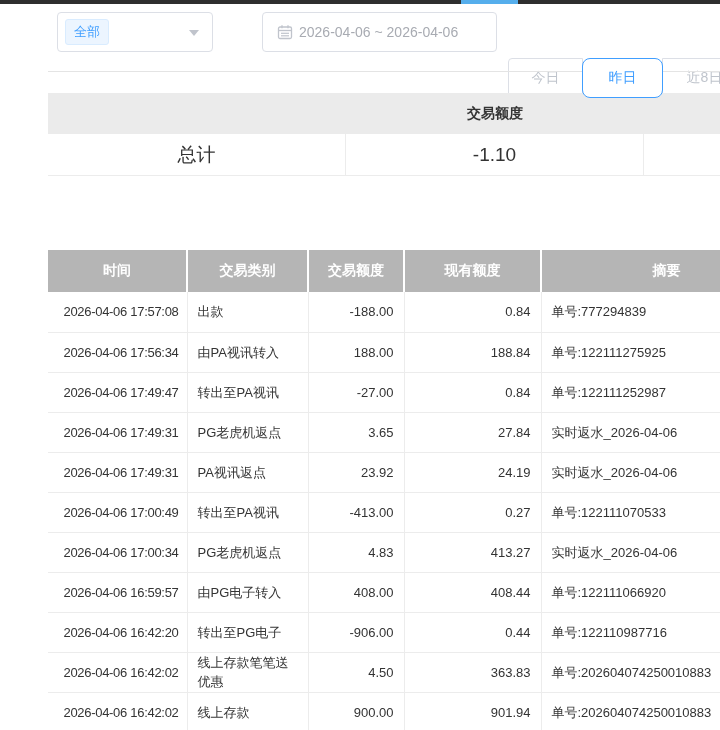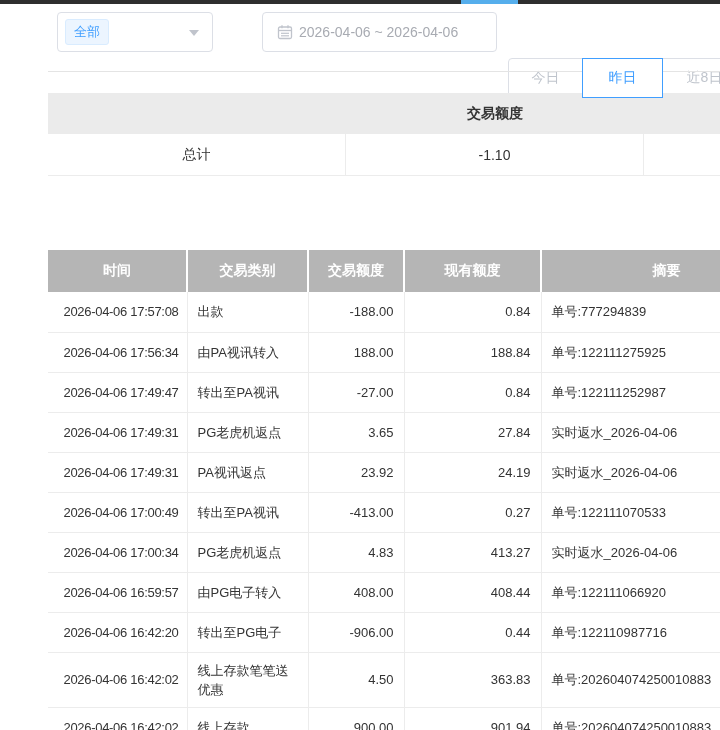--- a/index.html
+++ b/index.html
@@ -24,43 +24,43 @@
   .date-text { position:absolute; left:36px; top:0; height:38px; line-height:38px;
     font-size:14px; color:#a8abb2; white-space:nowrap; }
 
   .btn-group { position:absolute; left:508px; top:12px; display:flex; }
   .qbtn { height:40px; border:1px solid #dcdfe6; background:#fff; color:#bfc4cc;
     font-size:14px; display:flex; align-items:center; justify-content:center;
     margin-left:-1px; cursor:pointer; white-space:nowrap;margin-top:46px; }
   .qbtn:first-child { margin-left:0; border-radius:4px 0 0 4px; }
   .qbtn:last-child { border-radius:0 4px 4px 0; }
   .qbtn.active { border-color:#409eff; color:#409eff; position:relative; z-index:2; }
-  .qbtn-0 { width:75px; } .qbtn-1 { width:81px; } .qbtn-2 { width:85px; }
+  .qbtn-0 { width:75px; } .qbtn-1 { width:81px;border-radius:8px; } .qbtn-2 { width:85px; }
 
   .divider { position:absolute; left:48px; top:71px; width:672px; height:1px; background:#e4e4e4; }
 
   
   .summary { position:absolute; left:48px; top:93px; width:894px; }
   .summary .hdr { height:41px; background:#ebebeb; display:flex; }
   .summary .hdr .cell { width:298px; display:flex; align-items:center; justify-content:center;
     font-size:14px; color:#333; font-weight:600; }
   .summary .row { height:42px; display:flex; border-bottom:1px solid #ececec; background:#fff; }
   .summary .row .cell { width:298px; display:flex; align-items:center; justify-content:center;
-    font-size:14px; color:#333; border-right:1px solid #ececec; }
+    font-size:19px; color:#333; border-right:1px solid #ececec; }
   .summary .row .cell:last-child { border-right:none; }
 
   
   .txn-wrap { position:absolute; left:48px; top:250px; }
   table.txn { border-collapse:collapse; table-layout:fixed; width:743px; }
   .txn th { height:42px; background:#b5b5b5; color:#fff; font-size:14px; font-weight:bold;
     text-align:center; border-right:2px solid #fff; overflow:hidden;margin-top:30px; }
   .txn th:last-child { border-right:none; }
   .txn td { height:40px; font-size:13px; color:#333; background:#fff; line-height:19px;
     border-bottom:1px solid #ececec; border-right:1px solid #ececec;
-    padding:8px 10px; overflow:hidden; vertical-align:middle; }
+    padding:0 10px; overflow:hidden; vertical-align:middle; }
   .txn td:last-child { border-right:none; }
   .txn td.c-time { padding:0 8px; white-space:nowrap; letter-spacing:-0.3px;text-align:right; }
   .txn td.c-type { text-align:left; }
   .txn td.c-amount, .txn td.c-balance { text-align:right; white-space:nowrap; }
   .txn td.c-note { text-align:left; white-space:nowrap; }
 </style>
 </head>
 <body>
 
 <div class="topbar">

